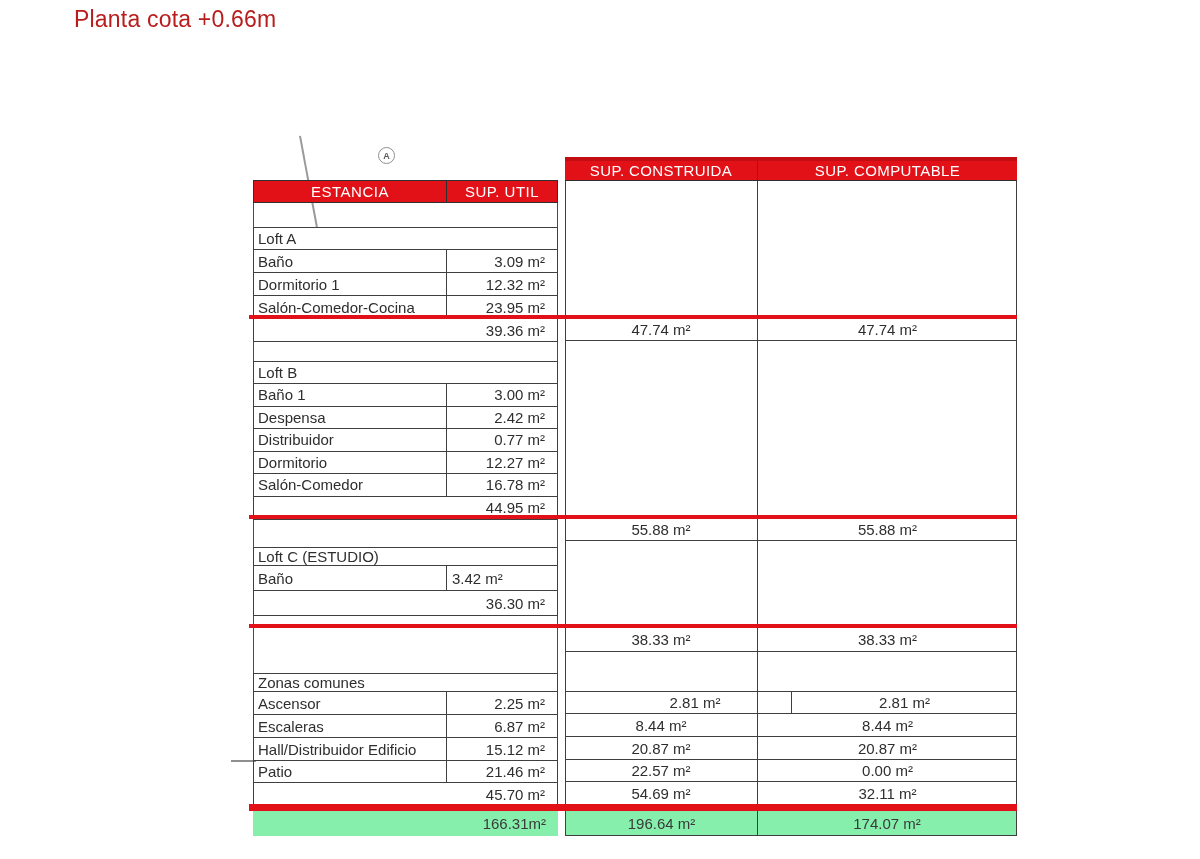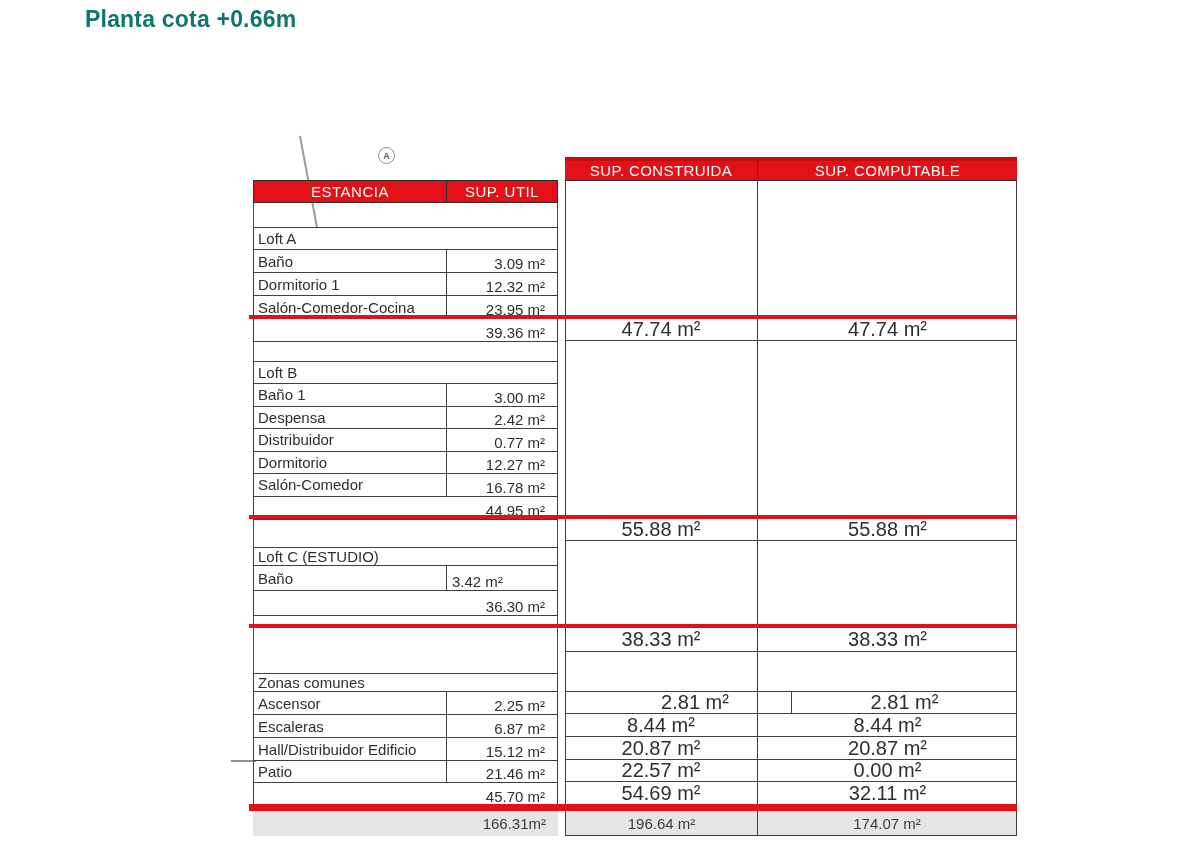--- a/index.html
+++ b/index.html
@@ -9,22 +9,22 @@
     width:1200px; height:859px;
     background:#ffffff;
     font-family:"Liberation Sans", sans-serif;
     color:#2e2e2e;
     overflow:hidden;
   }
   .abs { position:absolute; }
 
   
   #title {
-    left:85px; top:6px;
-    font-size:23px; font-weight:700; color:#0f766e;
+    left:74px; top:6px;
+    font-size:23px; font-weight:400; color:#b91c1c;
     letter-spacing:0.2px;
   }
 
   
   #diag-line {
     left:299px; top:136px; width:2px; height:93px;
     background:#9a9a9a;
     transform:rotate(-10.5deg); transform-origin:top left;
   }
   #marker-a {
@@ -42,21 +42,21 @@
   }
   #lheader {
     left:253px; top:180px; width:305px; height:23px;
     background:#e21118; border:1px solid #2f2f2f;
     display:flex; color:#ffffff;
   }
   #lheader .lhc1 { width:193px; border-right:1px solid #2f2f2f; display:flex; align-items:center; justify-content:center; font-size:15px; letter-spacing:0.5px; }
   #lheader .lhc2 { flex:1; display:flex; align-items:center; justify-content:center; font-size:15px; letter-spacing:0.5px; }
 
   .lsec { position:absolute; left:253px; width:305px; border-top:1px solid #3f3f3f; }
-  .lrow { display:flex; border-left:1px solid #3f3f3f; border-right:1px solid #3f3f3f; border-bottom:1px solid #3f3f3f; align-items:flex-end; font-size:15px; }
+  .lrow { display:flex; border-left:1px solid #3f3f3f; border-right:1px solid #3f3f3f; border-bottom:1px solid #3f3f3f; align-items:center; font-size:15px; }
   .lrow .nm { width:193px; padding-left:4px; border-right:1px solid #3f3f3f; align-self:stretch; display:flex; align-items:center; line-height:17px; overflow-wrap:anywhere; }
   .lrow .nm.full { width:100%; border-right:none; }
   .lrow .val { flex:1; display:flex; align-items:center; justify-content:flex-end; padding-right:12px; }
   .lrow.total .nm { border-right:none; }
   .lsec.val-left .lrow .val { justify-content:flex-start; padding-left:5px; padding-right:0; }
   .lsec.val-left .lrow.total .val { justify-content:flex-end; padding-right:12px; padding-left:0; }
   .lrow.top { align-items:flex-start; }
   .lrow.top .val { align-items:flex-start; padding-top:2px; }
 
   
@@ -65,30 +65,30 @@
     left:565px; top:157px; width:452px; height:24px;
     background:#e21118; border-top:4px solid #c20d13; border-bottom:1px solid #2f2f2f;
     display:flex; color:#ffffff;
   }
   #rheader .rc1, .rrow .rc1 { width:193px; border-right:1px solid #3f3f3f; display:flex; align-items:center; justify-content:center; }
   #rheader .rc2, .rrow .rc2 { flex:1; display:flex; align-items:center; justify-content:center; }
   #rheader span { font-size:15px; letter-spacing:0.4px; }
   .rrow {
     position:absolute; left:565px; width:452px;
     display:flex; border-bottom:1px solid #3f3f3f;
-    font-size:20px; align-items:stretch;
+    font-size:15px; align-items:stretch;
   }
   .rrow.topline { border-top:1px solid #3f3f3f;padding-left:34px; }
 
   
   .redline { background:#e21118; left:249px; width:768px; height:4px; }
   .redline.thick { height:7px; }
 
   
-  .pink { background:#e5e5e5; font-size:15px; color:#3a3a3a; }
+  .pink { background:#86efac; font-size:15px; color:#3a3a3a; }
   #gt-util { left:253px; top:811px; width:305px; height:25px; display:flex; align-items:center; justify-content:flex-end; padding-right:12px; }
   #gt-cons { left:565px; top:810px; width:193px; height:26px; border:1px solid #3f3f3f; display:flex; align-items:center; justify-content:center; }
   #gt-comp { left:757px; top:810px; width:260px; height:26px; border:1px solid #3f3f3f; display:flex; align-items:center; justify-content:center; }
 </style>
 </head>
 <body>
 
 <div id="page">
 
   <div class="abs" id="title">Planta cota +0.66m</div>

